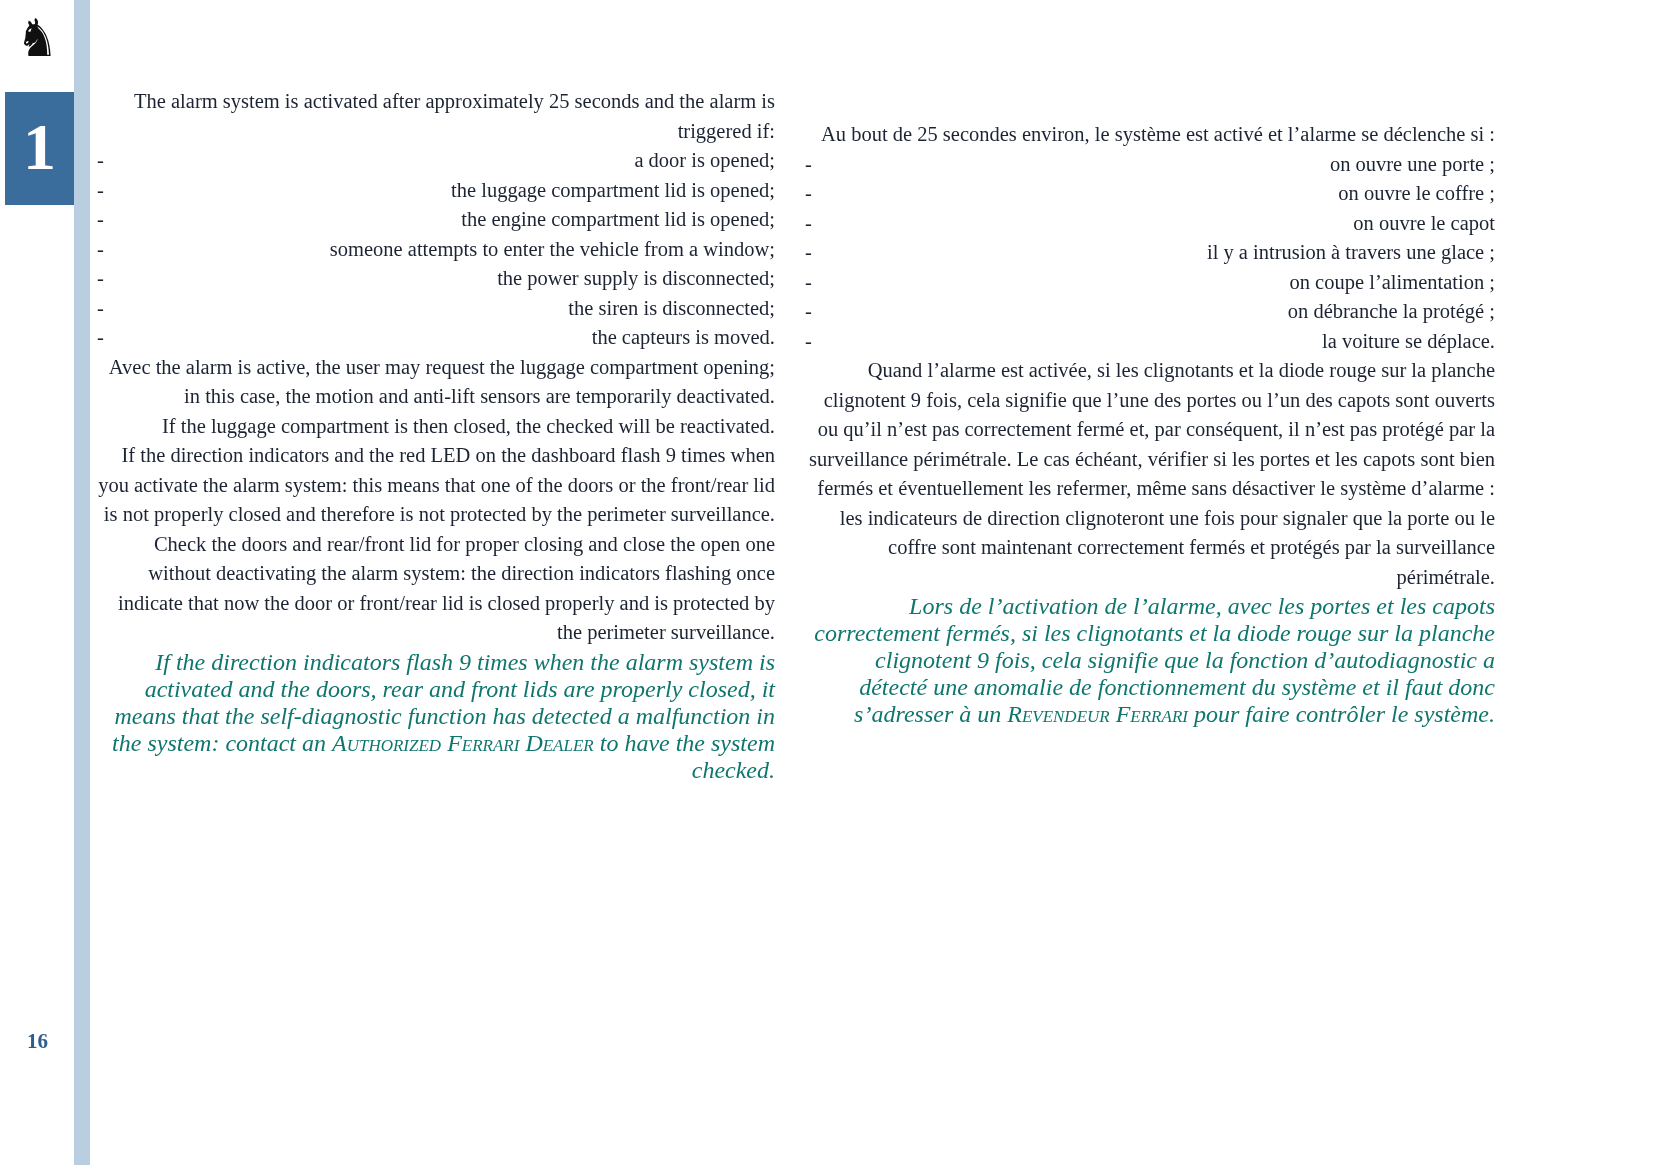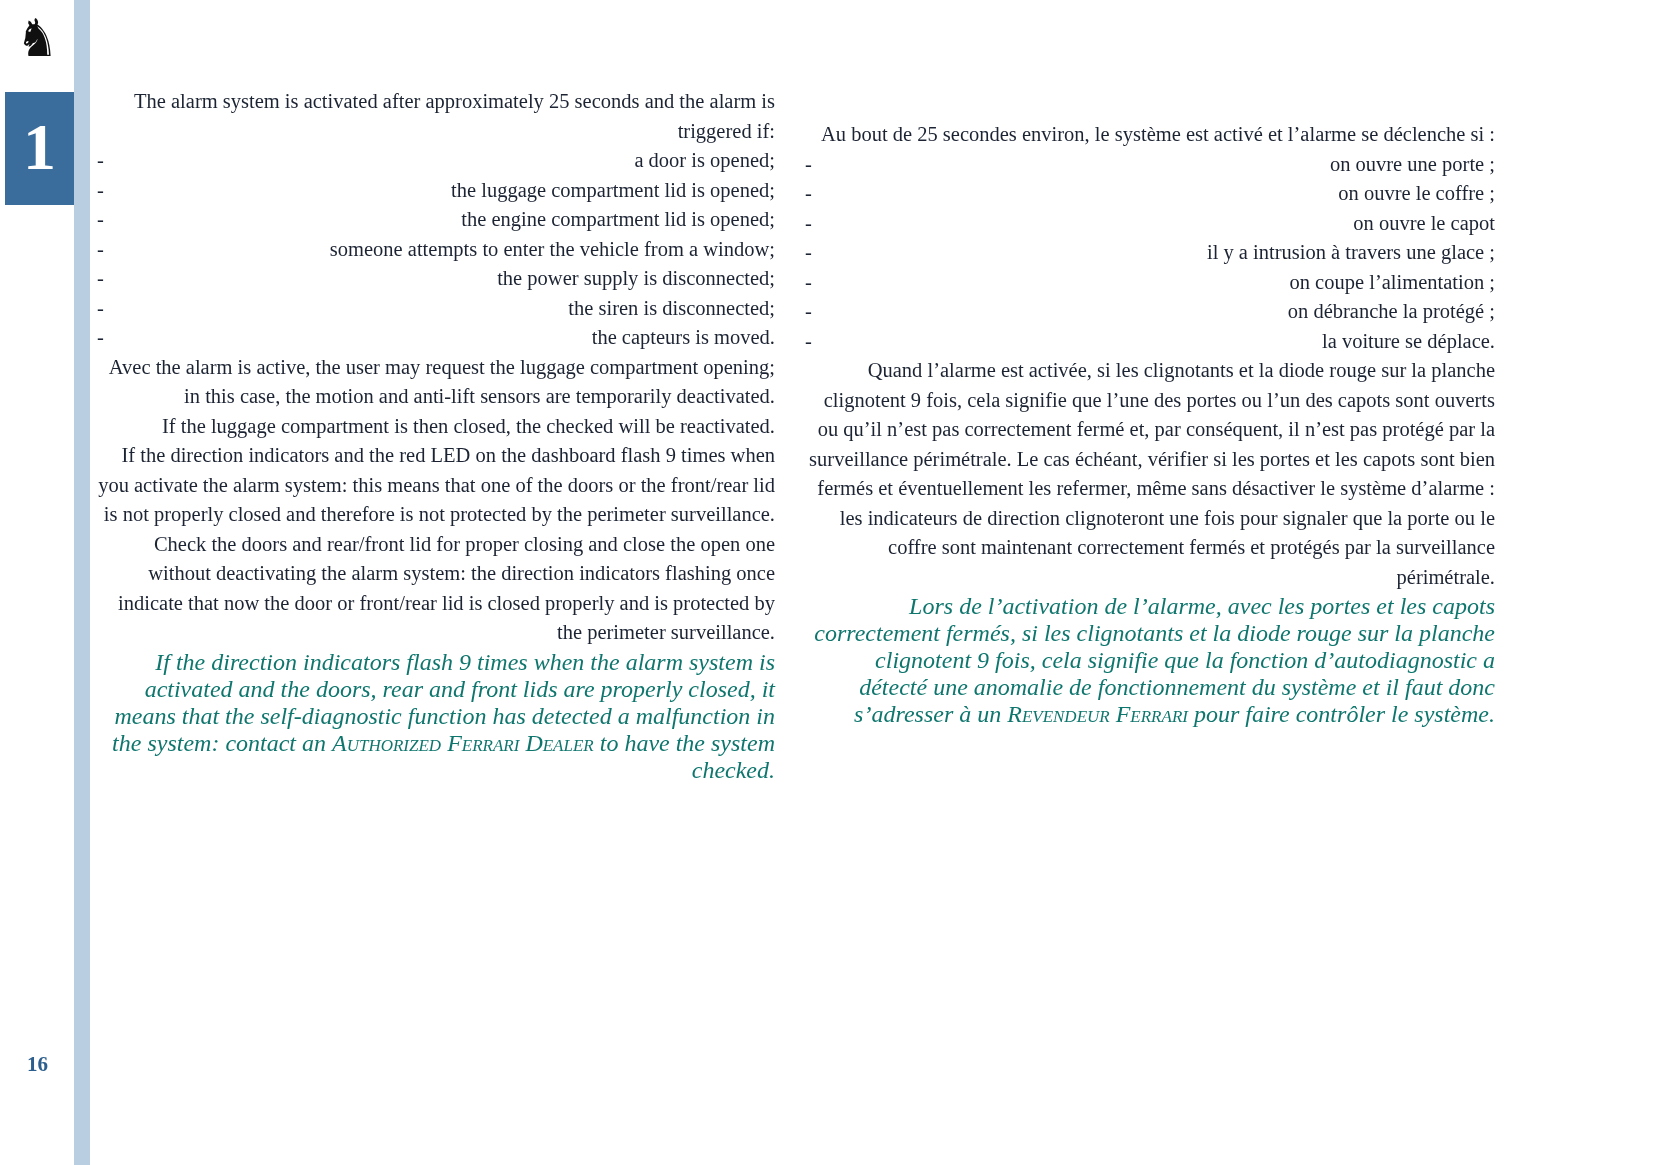--- a/index.html
+++ b/index.html
@@ -59,21 +59,21 @@
     font-size: 66px;
     font-weight: bold;
     line-height: 1;
     transform: translateY(-2px);
   }
 
   
   .page-number {
     position: absolute;
     left: 27px;
-    top: 1052px;
+    top: 1029px;
     font-size: 21px;
     font-weight: bold;
     color: #2d5f8e;
   }
 
   
   .col {
     position: absolute;
     top: 87px;
     font-size: 20.5px;

